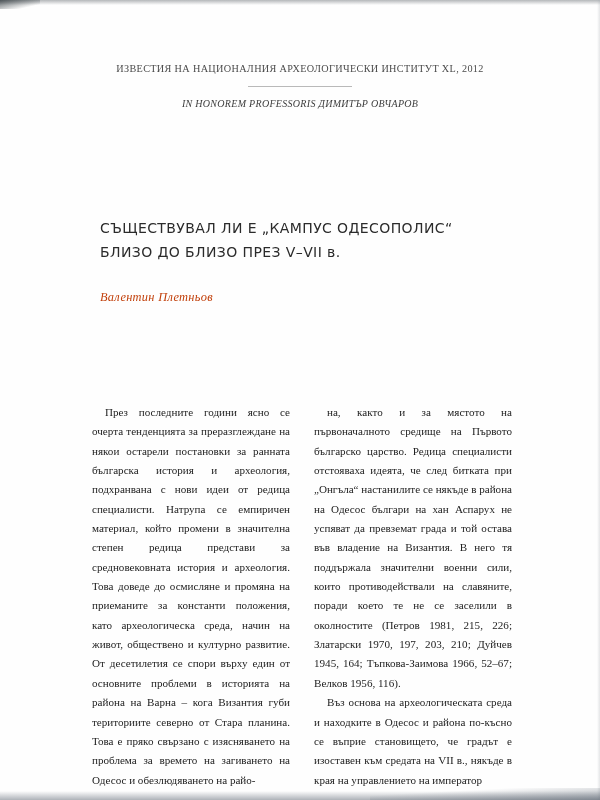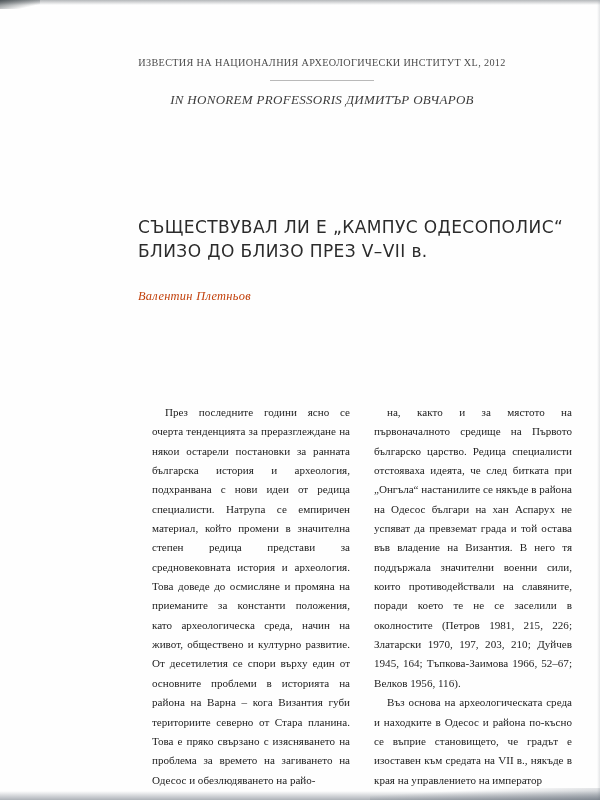--- a/index.html
+++ b/index.html
@@ -52,22 +52,21 @@
     position: absolute;
     top: 0; right: 0;
     width: 3px; height: 100%;
     background: linear-gradient(to left, rgba(160,166,172,0.28), rgba(255,255,255,0));
   }
 
   
   #page-content {
     position: absolute;
     inset: 0;
-    padding: 2px;
-    margin-left: 44px;
+    padding: 8px;
   }
 
   
   .running-head {
     text-align: center;
     margin-top: 52px;
     color: #4a4a4a;
     letter-spacing: 0.35px;
   }
   .running-head .line {
@@ -80,52 +79,52 @@
     width: 104px;
     height: 1px;
     background: #b9b9b9;
     margin: 9px auto 0 auto;
   }
 
   .honorem {
     text-align: center;
     margin-top: 11px;
     font-style: italic;
-    font-size: 13px;
+    font-size: 10px;
     color: #3d3d3d;
     letter-spacing: 0.3px;
     white-space: nowrap;
   }
 
   
   .article-title {
     margin: 107px 0 0 92px;
     font-family: "DejaVu Sans", "Liberation Sans", sans-serif;
     font-weight: 400;
-    font-size: 17px;
+    font-size: 14px;
     line-height: 24px;
     letter-spacing: 0.4px;
     color: #2b2b2b;
     max-width: 430px;
   }
   .article-title .t-line { display: block; white-space: nowrap; }
 
   .article-author {
     margin: 26px 0 0 92px;
     font-style: italic;
     font-size: 12.4px;
     letter-spacing: 0.3px;
     color: #c2410c;
   }
 
   
   .columns {
     position: absolute;
     top: 403px;
-    left: 108px;
+    left: 92px;
     width: 420px;
     display: flex;
     gap: 24px;
   }
   .col {
     width: 198px;
   }
   .col p {
     margin: 0;
     font-size: 11.1px;

